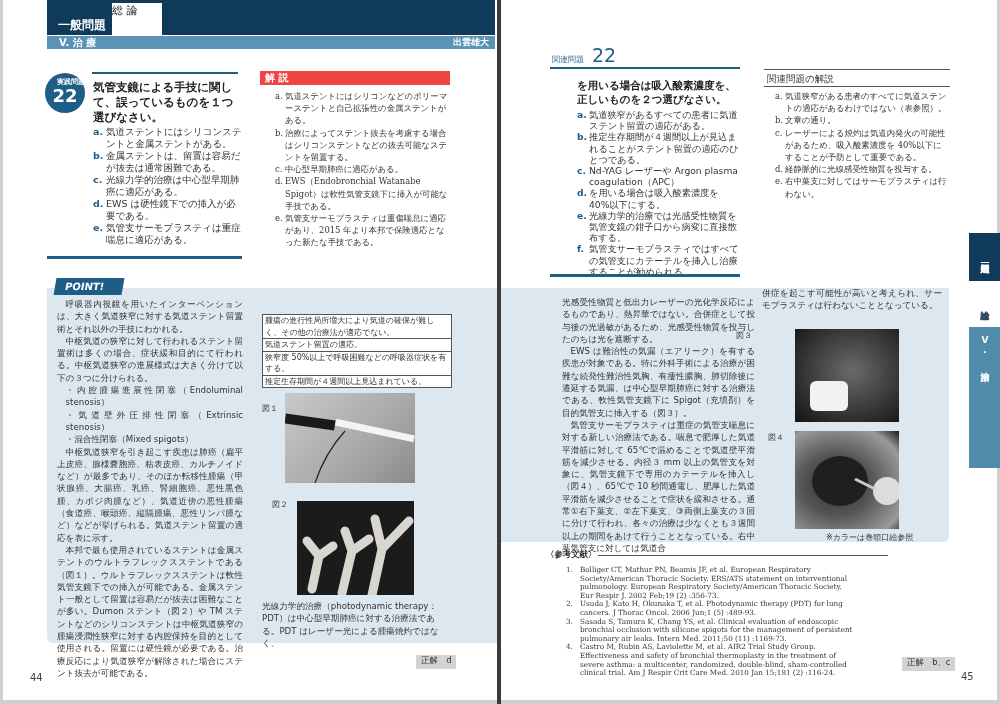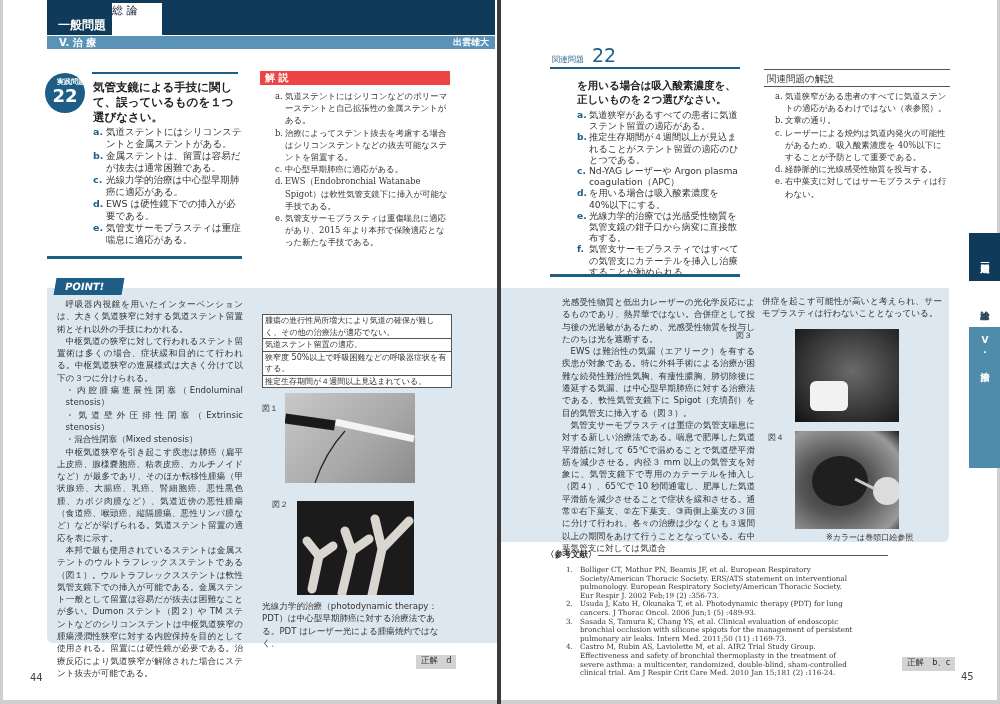--- a/index.html
+++ b/index.html
@@ -161,21 +161,21 @@
 
   <div class="point-box"></div>
   <div class="point-box-r"></div>
   <div class="point-tag">POINT!</div>
 
   <div class="col-text" style="left:57px; top:298px; width:186px;">
     <p>呼吸器内視鏡を用いたインターベンションは、大きく気道狭窄に対する気道ステント留置術とそれ以外の手技にわかれる。</p>
     <p>中枢気道の狭窄に対して行われるステント留置術は多くの場合、症状緩和目的にて行われる。中枢気道狭窄の進展様式は大きく分けて以下の３つに分けられる。</p>
     <p class="bul">・内腔腫瘍進展性閉塞（Endoluminal stenosis）</p>
     <p class="bul">・気道壁外圧排性閉塞（Extrinsic stenosis）</p>
-    <p class="bul">・混合性閉塞（Mixed stenosis）</p>
+    <p class="bul">・混合性閉塞（Mixed spigots）</p>
     <p>中枢気道狭窄を引き起こす疾患は肺癌（扁平上皮癌、腺様嚢胞癌、粘表皮癌、カルチノイドなど）が最多であり、そのほか転移性腫瘍（甲状腺癌、大腸癌、乳癌、腎細胞癌、悪性黒色腫、カポジ肉腫など）、気道近傍の悪性腫瘍（食道癌、喉頭癌、縦隔腫瘍、悪性リンパ腫など）などが挙げられる。気道ステント留置の適応を表に示す。</p>
     <p>本邦で最も使用されているステントは金属ステントのウルトラフレックスステントである（図１）。ウルトラフレックスステントは軟性気管支鏡下での挿入が可能である。金属ステント一般として留置は容易だが抜去は困難なことが多い。Dumon ステント（図２）や TM ステントなどのシリコンステントは中枢気道狭窄の腫瘍浸潤性狭窄に対する内腔保持を目的として使用される。留置には硬性鏡が必要である。治療反応により気道狭窄が解除された場合にステント抜去が可能である。</p>
   </div>
 
   <div class="table-cap">表　気道ステント留置の適応</div>
   <table class="stent-table">
     <tbody>
         <tr>
           <td>腫瘍の進行性局所増大により気道の確保が難しく、その他の治療法が適応でない。</td>
         </tr>
@@ -274,21 +274,21 @@
 
   <div class="side-tab t1">一般問題</div>
   <div class="side-tab t2">総論</div>
   <div class="side-tab t3">V. 治療</div>
 
   <div class="col-text" style="left:562px; top:296px; width:193px;">
     <p class="noind">光感受性物質と低出力レーザーの光化学反応によるものであり、熱昇華ではない。合併症として投与後の光過敏があるため、光感受性物質を投与したのちは光を遮断する。</p>
     <p>EWS は難治性の気漏（エアリーク）を有する疾患が対象である。特に外科手術による治療が困難な続発性難治性気胸、有瘻性膿胸、肺切除後に遷延する気漏、は中心型早期肺癌に対する治療法である、軟性気管支鏡下に Spigot（充填剤）を目的気管支に挿入する（図３）。</p>
     <p>気管支サーモプラスティは重症の気管支喘息に対する新しい治療法である。喘息で肥厚した気道平滑筋に対して 65℃で温めることで気道壁平滑筋を減少させる。内径３ mm 以上の気管支を対象に、気管支鏡下で専用のカテーテルを挿入し（図４）、65℃で 10 秒間通電し、肥厚した気道平滑筋を減少させることで症状を緩和させる。通常①右下葉支、②左下葉支、③両側上葉支の３回に分けて行われ、各々の治療は少なくとも３週間以上の期間をあけて行うこととなっている。右中葉気管支に対しては気道合</p>
   </div>
-  <div class="col-text" style="left:762px; top:295px; width:180px;">
+  <div class="col-text" style="left:762px; top:287px; width:180px;">
     <p class="noind">併症を起こす可能性が高いと考えられ、サーモプラスティは行わないこととなっている。</p>
   </div>
   <div class="fig-label" style="left:736px; top:330px;">図３</div>
   <div class="fig fig3">
     <svg width="104" height="93" viewBox="0 0 104 93">
       <rect x="15" y="52" width="38" height="30" rx="6" fill="#f2f2f2"></rect>
     </svg>
   </div>
   <div class="fig-label" style="left:768px; top:432px;">図４</div>
   <div class="fig fig4">

